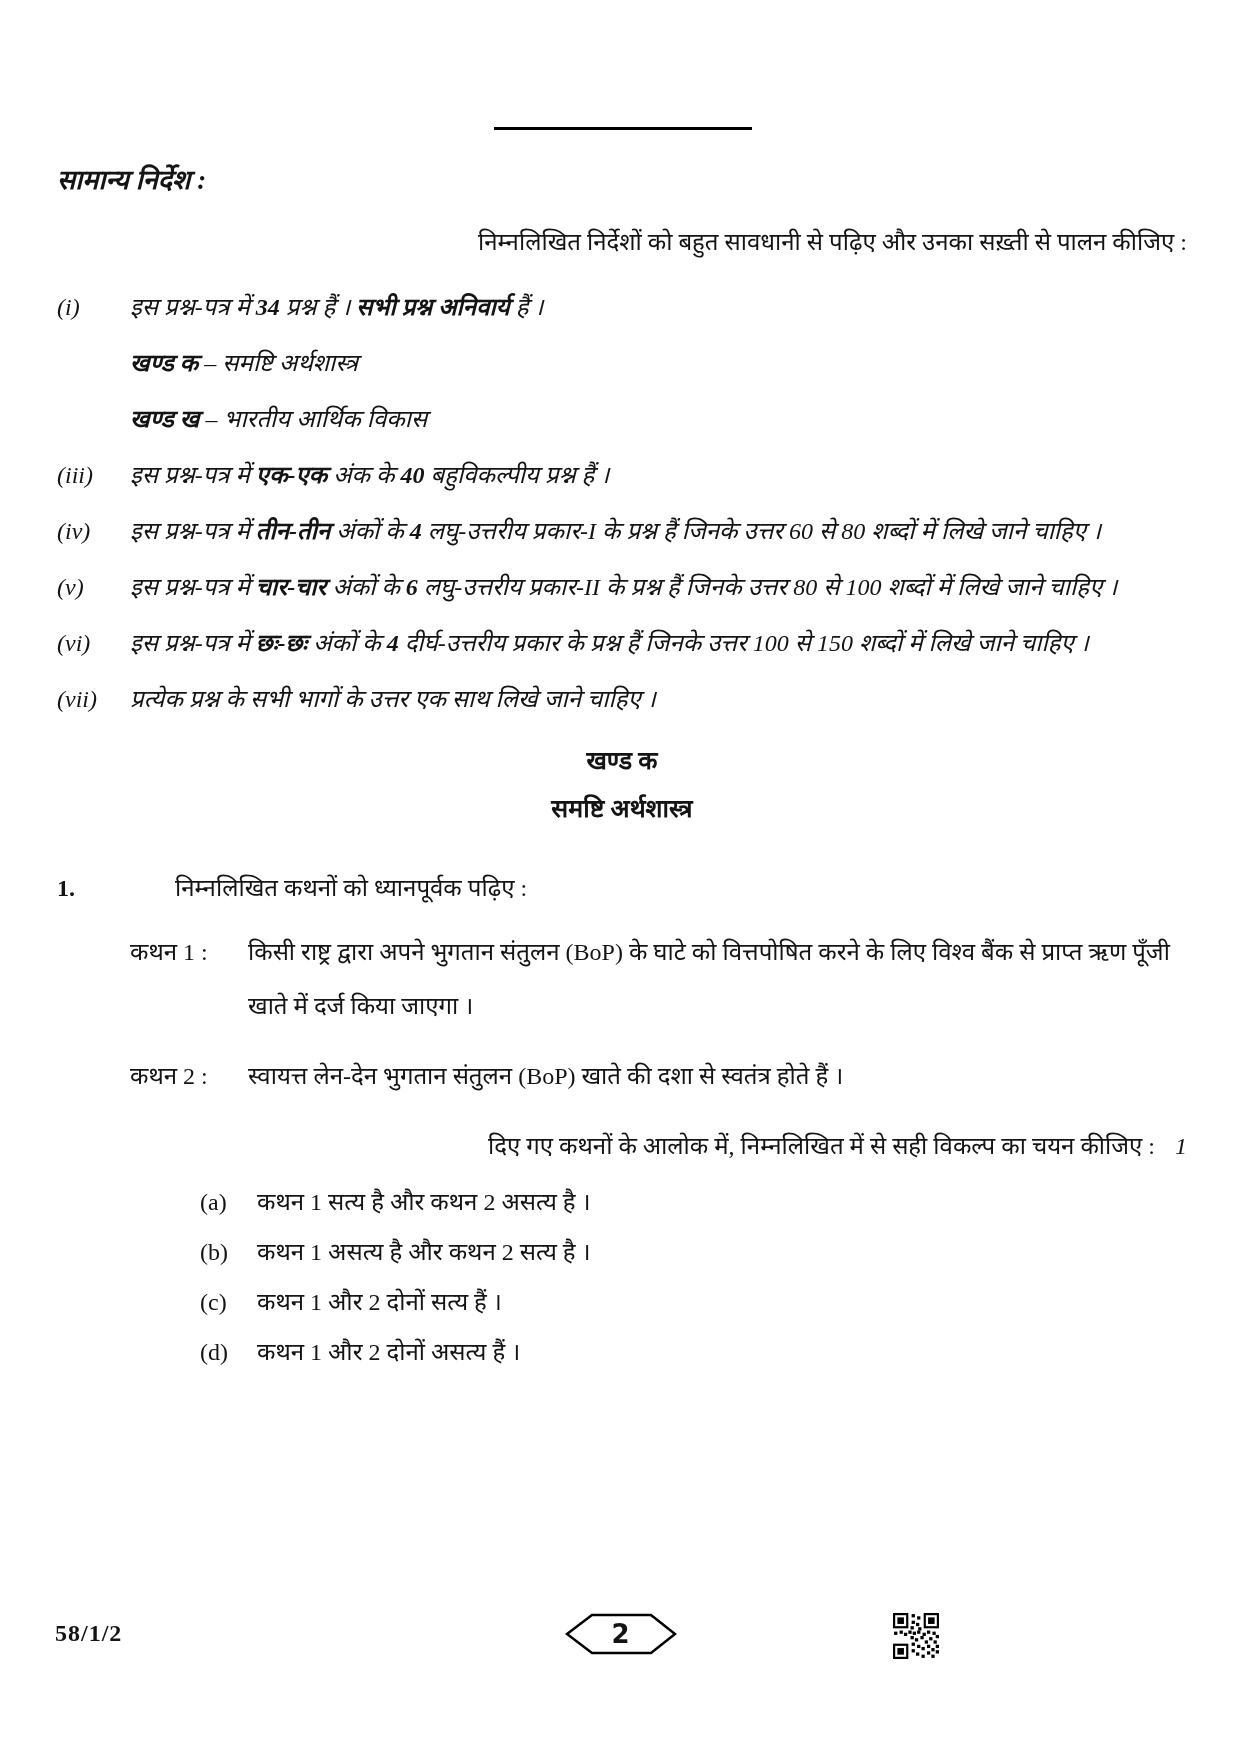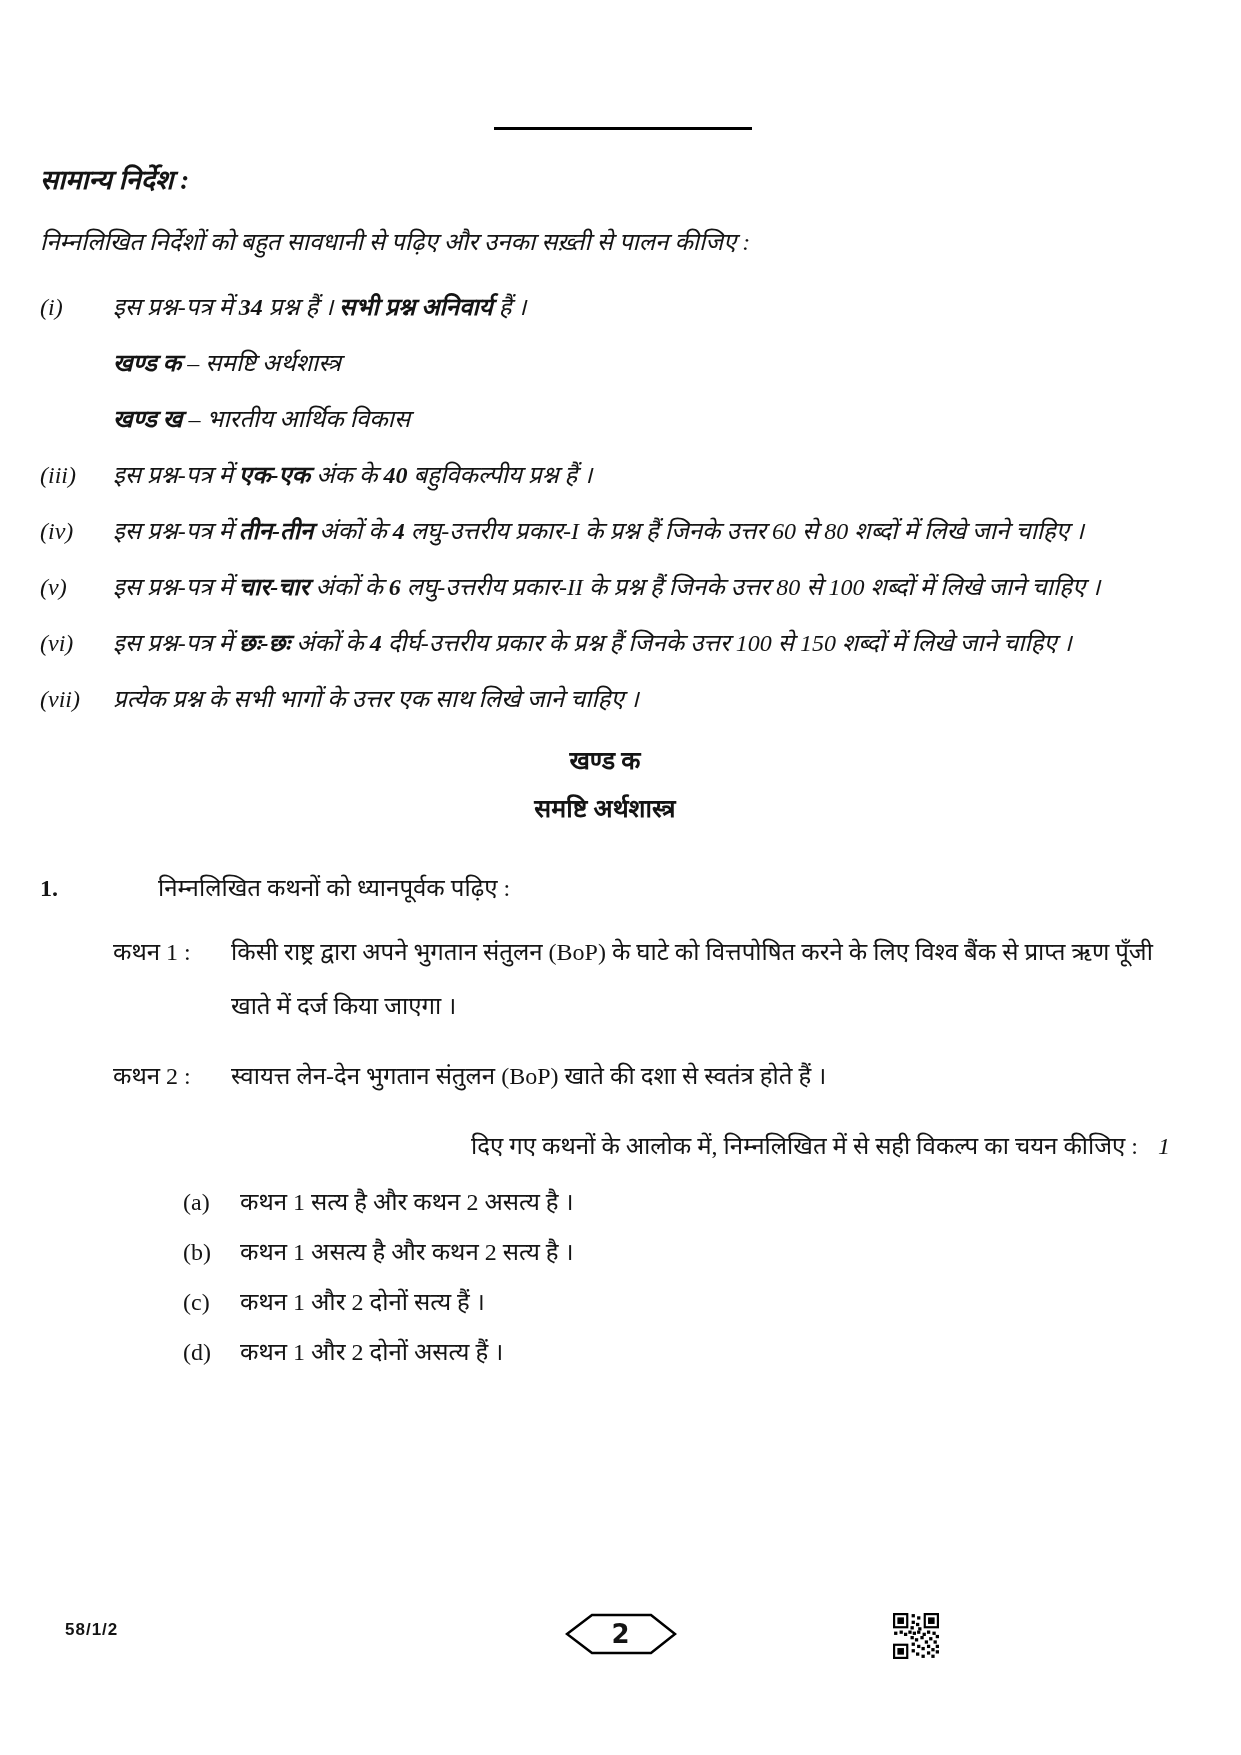--- a/index.html
+++ b/index.html
@@ -9,27 +9,27 @@
     width:1241px; height:1755px;
     background:#ffffff;
     color:#141414;
     font-family:"Liberation Serif","DejaVu Serif",serif;
     overflow:hidden;
   }
   .top-rule {
     position:absolute; top:127px; left:494px;
     width:258px; border-top:3px solid #000;
   }
-  .content { position:absolute; left:40px; top:160px; width:1130px; }
+  .content { position:absolute; left:57px; top:160px; width:1130px; }
 
   .gi-heading {
     font-size:27px; font-weight:bold; font-style:italic;
     margin-bottom:27px;
   }
-  .gi-intro { font-size:24px; font-style:italic; margin-bottom:22px; }
+  .gi-intro { font-size:24px; margin-bottom:22px;text-align:right; }
 
   .gi-item { display:flex; font-size:24px; font-style:italic; line-height:56px; }
   .gi-num  { flex:none; width:73px; }
   .gi-body { flex:1; }
   .gi-sub  { padding-left:73px; font-size:24px; font-style:italic; line-height:56px; }
   .bold { font-weight:bold; }
 
   .section-block { margin-top:10px; text-align:center; }
   .section-head, .section-sub {
     font-weight:bold; font-size:25px; line-height:48px;
@@ -47,23 +47,23 @@
   .prompt-row { display:flex; justify-content:space-between; padding-left:73px; margin-top:22px; line-height:42px;text-align:right; }
   .prompt-text { flex:1; }
   .marks { flex:none; font-style:italic; padding-left:20px; }
 
   .options { margin-top:10px; }
   .opt-row { display:flex; padding-left:143px; line-height:50px; }
   .opt-label { flex:none; width:57px; }
   .opt-text { flex:1; }
 
   .footer-code {
-    position:absolute; left:65px; top:1620px;
-    font-family:Liberation Sans, sans-serif;
-    font-weight:bold; font-size:17px; letter-spacing:1px;
+    position:absolute; left:55px; top:1620px;
+    font-family:Liberation Serif, serif;
+    font-weight:bold; font-size:24px; letter-spacing:1px;
   }
   .page-badge {
     position:absolute; top:1612px; left:50%;
     transform:translateX(-50%);
     width:112px; height:44px;
   }
   .page-badge svg { display:block; }
   .page-badge .num {
     position:absolute; top:0; left:0; right:0; bottom:0;
     display:flex; align-items:center; justify-content:center;

